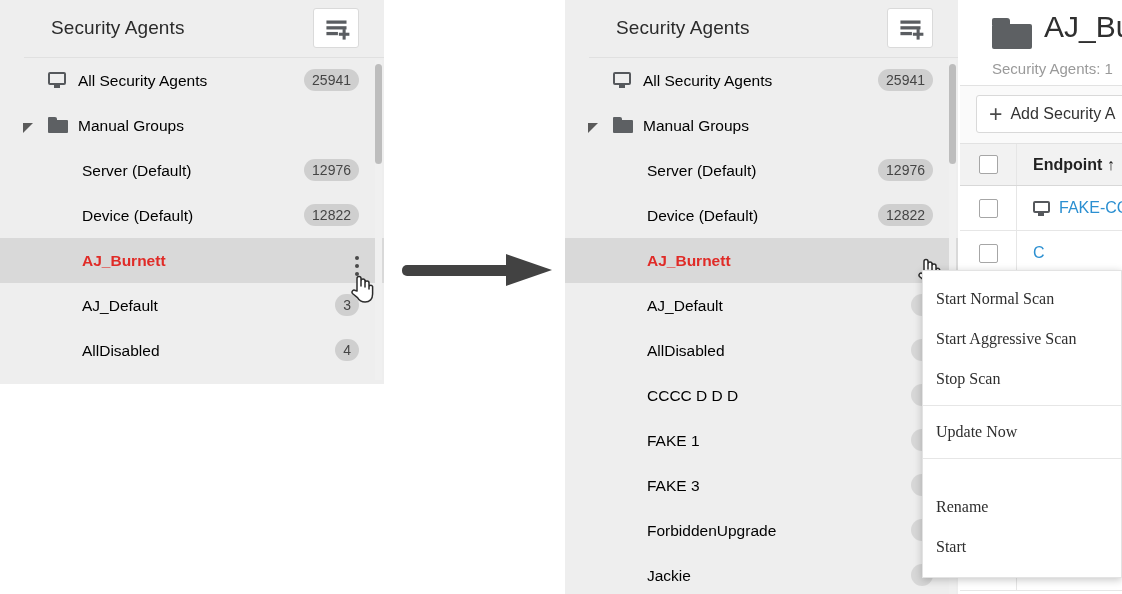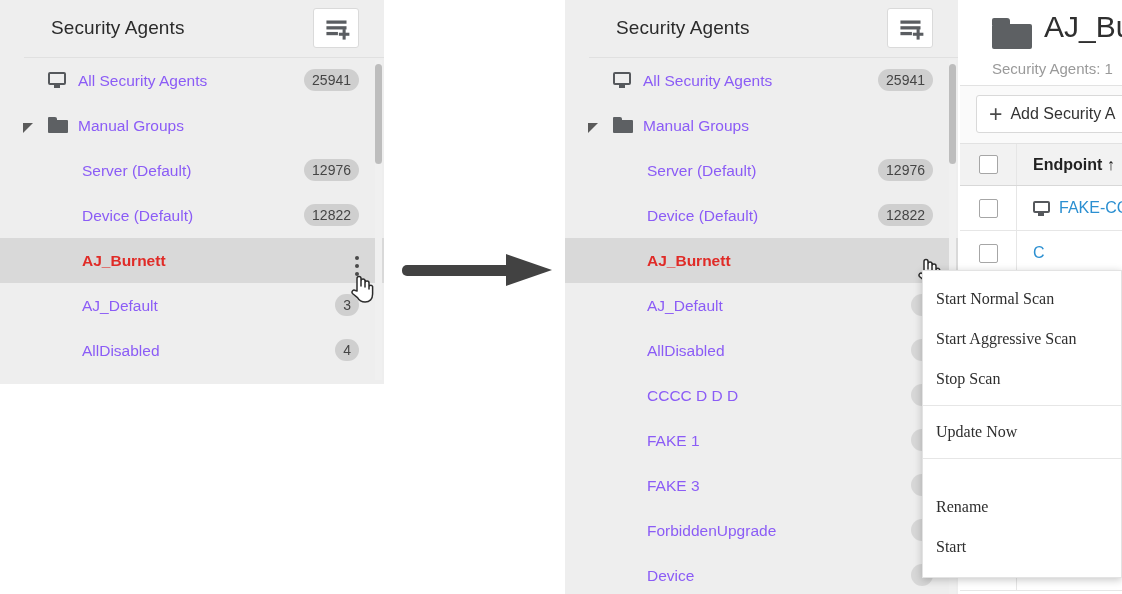--- a/index.html
+++ b/index.html
@@ -40,21 +40,21 @@
   .tree { position: relative; }
   .tree-row {
     position: relative;
     height: 45px;
     display: flex;
     align-items: center;
     cursor: pointer;
   }
   .tree-row.selected { background: #d9d9d9; }
   .tree-label {
-    font-size: 15.5px; color: #8b5cf6;
+    font-size: 15.5px; color: #000000;
     white-space: nowrap;
   }
   .tree-label.red { color: #e02b27; font-weight: bold; }
   .badge {
     position: absolute;
     background: #cfcfcf;
     color: #454545;
     border-radius: 11px;
     font-size: 14px;
     height: 22px;
@@ -302,21 +302,21 @@
         </div>
         <div class="tree-row">
           <span class="tree-label" style="position:absolute;left:82px;">FAKE 3</span>
           <span class="badge" style="right: 25px; top: 11px; width: 22px; padding: 0px; opacity: 0.75;"></span>
         </div>
         <div class="tree-row">
           <span class="tree-label" style="position:absolute;left:82px;">ForbiddenUpgrade</span>
           <span class="badge" style="right: 25px; top: 11px; width: 22px; padding: 0px; opacity: 0.75;"></span>
         </div>
         <div class="tree-row">
-          <span class="tree-label" style="position:absolute;left:82px;">Device</span>
+          <span class="tree-label" style="position:absolute;left:82px;">Jackie</span>
           <span class="badge" style="right: 25px; top: 11px; width: 22px; padding: 0px; opacity: 0.75;"></span>
         </div>
       </div>
 
   <div class="sb-track" style="left:384px; top:60px; height:534px;"></div>
   <div class="sb-thumb" style="left:384px; top:64px; height:100px;"></div>
 
   <svg class="hand" viewBox="0 0 26 32" style="left:350px; top:255px;">
     <path d="M9 19 L9 6.5 a2 2 0 0 1 4 0 L13 14 L13 9 a2 2 0 0 1 4 0 L17 15 L17 11 a2 2 0 0 1 4 0 L21 17
              L21 14.5 a2 2 0 0 1 3.6 0 L24.6 22 c0 5-3 8-7.5 8 -4 0-6-1.5-7.6-4.4 L4.4 21.5

